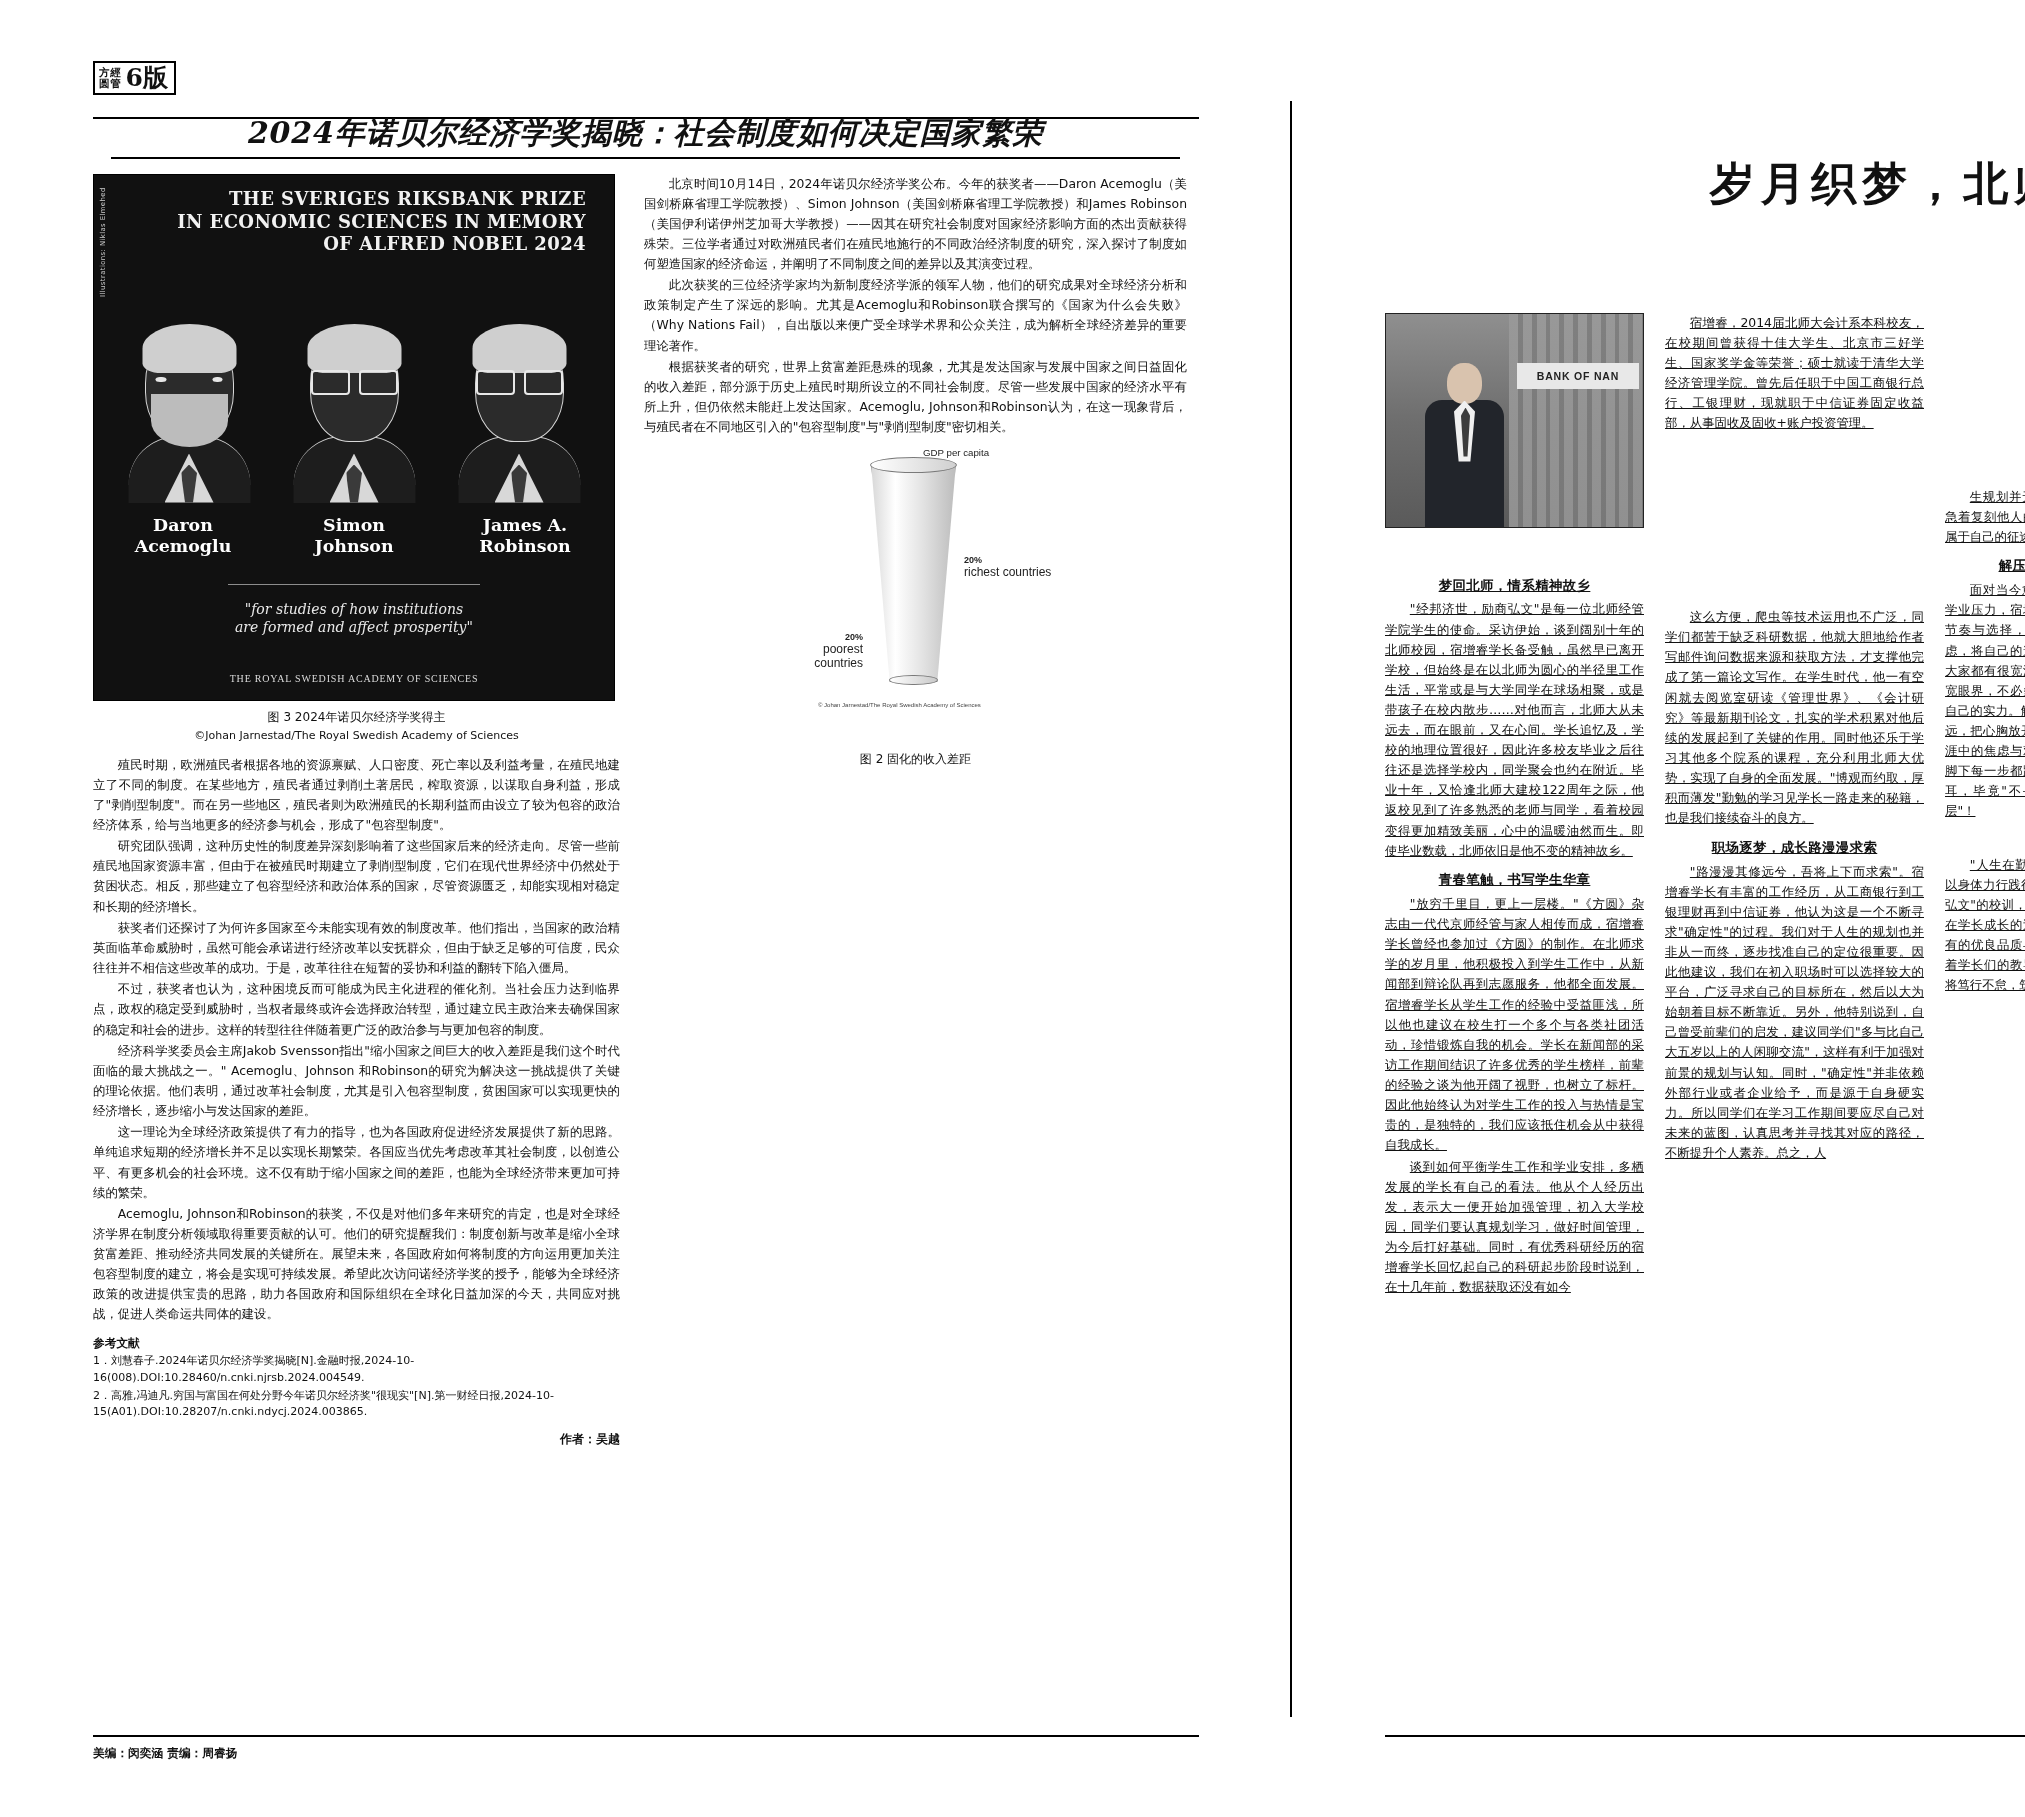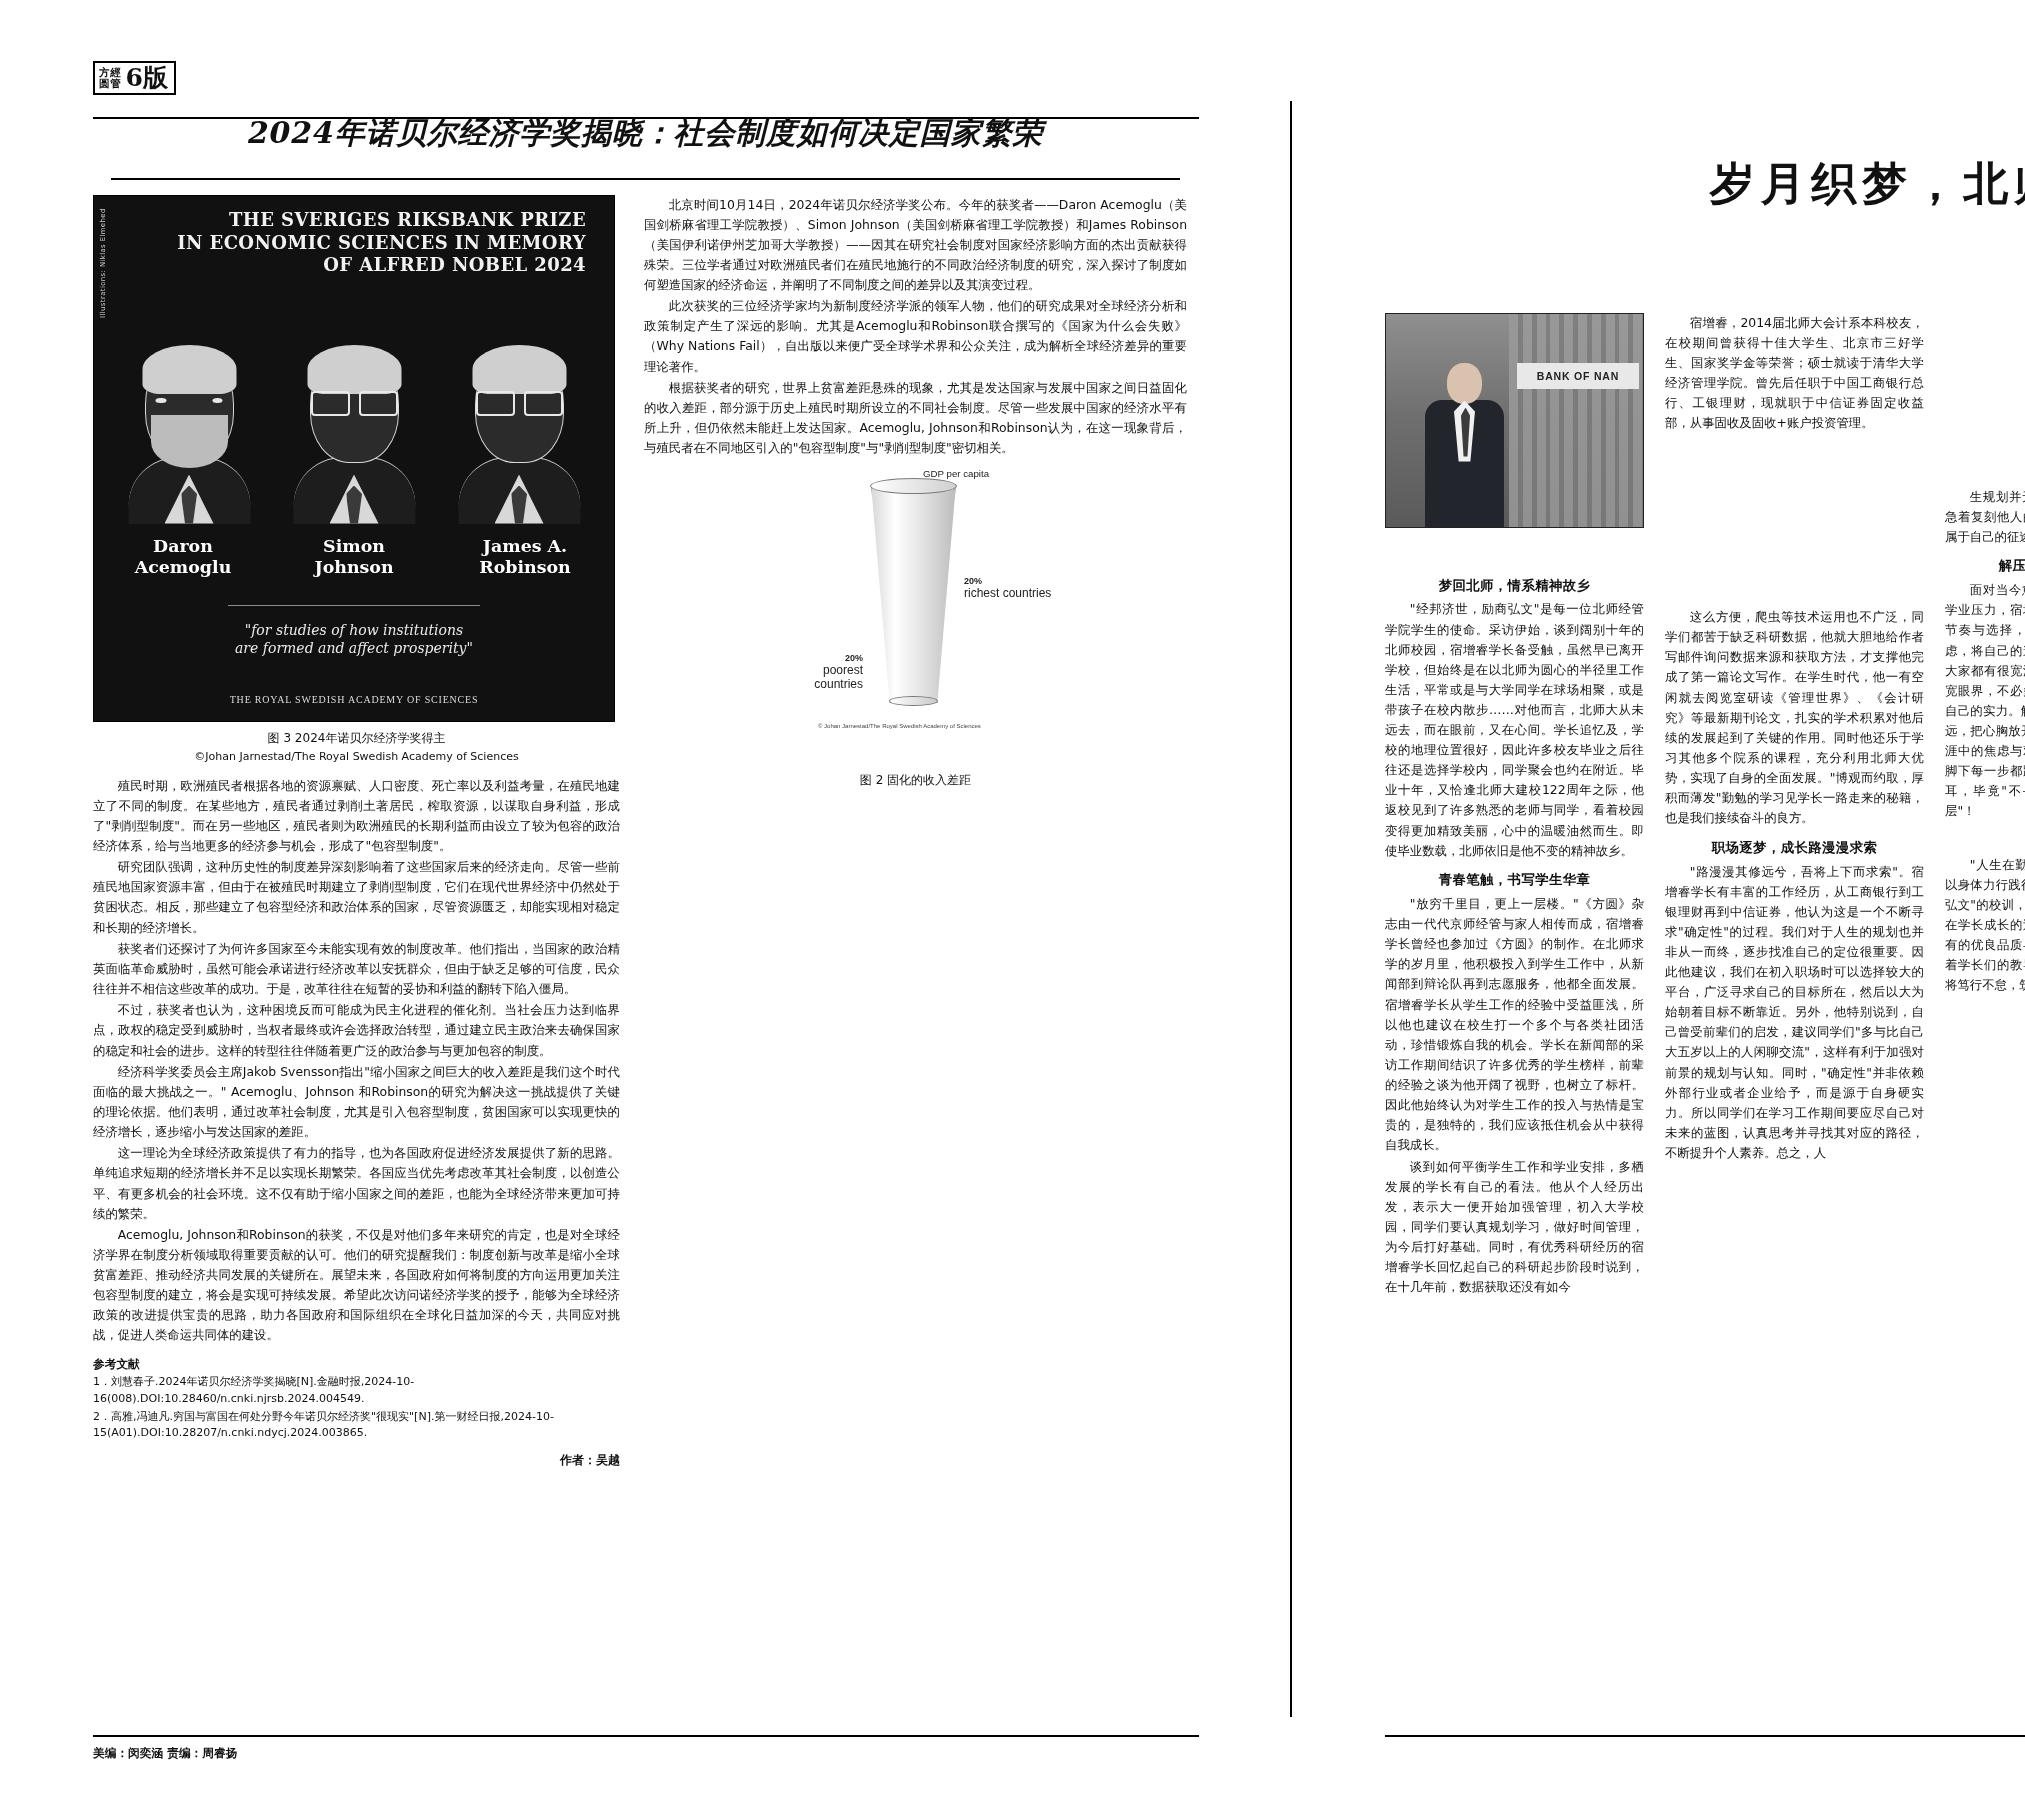--- a/index.html
+++ b/index.html
@@ -50,21 +50,21 @@
   }
 
   
   .content-left {
     position: absolute; left: 93px; top: 105px; width: 1106px; height: 1563px;
   }
   .headline-left {
     font-family: "DejaVu Serif", "Liberation Serif", serif;
     font-size: 30px; font-weight: 700; font-style: italic;
     letter-spacing: 0.8px; text-align: center; margin-top: 8px;
-    border-bottom: 2px solid #000; padding-bottom: 24px; width: 1069px; margin-left: 18px;
+    border-bottom: 2px solid #000; padding-bottom: 3px; width: 1069px; margin-left: 18px;
   }
 
   .cols-left {
     display: flex; margin-top: 14.6px; gap: 24px;
   }
   .col-a { width: 527px; }
   .col-b { width: 543px; }
 
   
   .poster {
@@ -233,21 +233,21 @@
     font-size: 45px; margin-top: 49px;
   }
   .subhead-right {
     font-family: "DejaVu Serif", "Liberation Serif", serif;
     font-weight: 700; text-align: right; letter-spacing: 3.2px;
     font-size: 32px; margin-top: 18.6px; padding-right: 16px;
   }
   .cols-right {
     display: flex; margin-top: 36px; gap: 21px;
   }
-  .rcol { width: 259px; }
+  .rcol { width: 259px; text-decoration: underline; }
   .photo {
     width: 259px; height: 215px; border: 1.2px solid #222; position: relative;
     background: linear-gradient(180deg,#8f8f8f 0%, #6f6f6f 48%, #5a5a5a 100%);
     overflow: hidden;
   }
   .photo .bldg {
     position: absolute; right: 0; top: 0; width: 134px; height: 215px;
     background: repeating-linear-gradient(90deg,#9a9a9a 0 9px,#7d7d7d 9px 13.8px);
     opacity: .85;
   }

